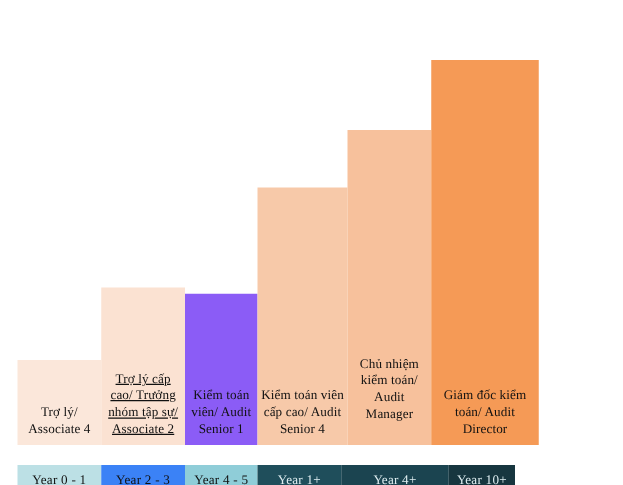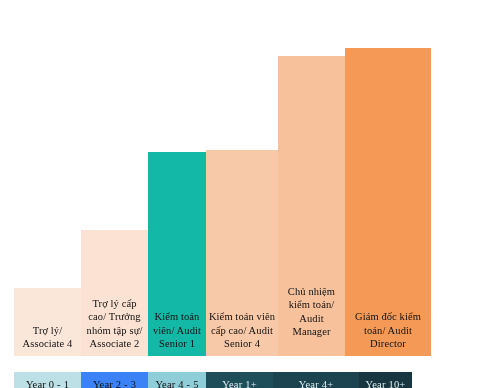--- a/index.html
+++ b/index.html
@@ -78,29 +78,29 @@
 </head>
 <body>
 
 <div id="chart-root">
 
   <div id="plot-area">
     <div class="bar" style="height: 68px; width: 67px; flex: 0 0 67px; background: rgb(251, 231, 218);">
       <span class="bar-label" style="color: rgb(17, 17, 17); padding-bottom: 6px;">Trợ lý/ Associate 4</span>
     </div>
     <div class="bar" style="height: 126px; width: 67px; flex: 0 0 67px; background: rgb(251, 226, 210);">
-      <span class="bar-label" style="color: rgb(17, 17, 17); padding-bottom: 6px;">Trợ lý cấp cao/ Trưởng nhóm tập sự/ Associate 2</span>
+      <span class="bar-label" style="color: rgb(17, 17, 17); padding-bottom: 6px; text-decoration: underline;">Trợ lý cấp cao/ Trưởng nhóm tập sự/ Associate 2</span>
     </div>
-    <div class="bar" style="height: 204px; width: 58px; flex: 0 0 58px; background: #14b8a6;">
+    <div class="bar" style="height: 121px; width: 58px; flex: 0 0 58px; background: #8b5cf6;">
       <span class="bar-label" style="color: rgb(17, 17, 17); padding-bottom: 6px;">Kiểm toán viên/ Audit Senior 1</span>
     </div>
     <div class="bar" style="height: 206px; width: 72px; flex: 0 0 72px; background: rgb(247, 201, 169);">
       <span class="bar-label" style="color: rgb(17, 17, 17); padding-bottom: 6px;">Kiểm toán viên cấp cao/ Audit Senior 4</span>
     </div>
-    <div class="bar" style="height: 300px; width: 67px; flex: 0 0 67px; background: rgb(247, 193, 156);">
+    <div class="bar" style="height: 252px; width: 67px; flex: 0 0 67px; background: rgb(247, 193, 156);">
       <span class="bar-label" style="color: rgb(17, 17, 17); padding-bottom: 18px;">Chủ nhiệm kiểm toán/ Audit Manager</span>
     </div>
     <div class="bar" style="height: 308px; width: 86px; flex: 0 0 86px; background: rgb(245, 154, 86);">
       <span class="bar-label" style="color: rgb(17, 17, 17); ">Giám đốc kiểm toán/ Audit Director</span>
     </div>
   </div>
 
   <div id="year-axis">
     <div class="year-cell" style="width: 67px; flex: 0 0 67px; background: rgb(188, 224, 229); color: rgb(16, 16, 16);">Year 0 - 1</div>
     <div class="year-cell" style="width: 67px; flex: 0 0 67px; background: #3b82f6; color: rgb(16, 16, 16); text-decoration: underline;">Year 2 - 3</div>

